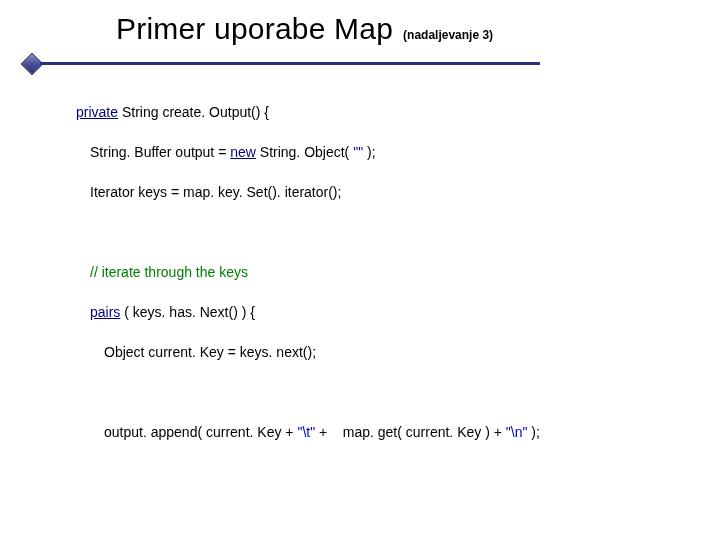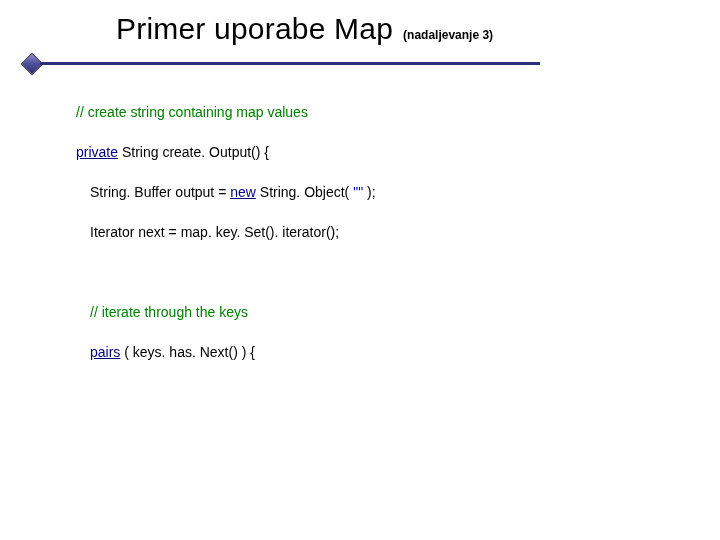--- a/index.html
+++ b/index.html
@@ -89,28 +89,29 @@
     <span class="title-main">Primer uporabe Map</span>
     <span class="title-sub">(nadaljevanje 3)</span>
   </div>
 
   <div class="rule-wrap">
     <div class="diamond"></div>
     <div class="hr"></div>
   </div>
 
   <div class="code">
-<span class="line"><span class="green">// create string containing map values</span></span>
 <span class="line"><span class="navy">private</span><span> String create. Output() {</span></span>
 <span class="line"><span class="i1">String. Buffer output = </span><span class="navy">new</span><span> String. Object( </span><span class="blue">""</span><span> );</span></span>
-<span class="line"><span class="i1">Iterator next = map. key. Set(). iterator();</span></span>
+<span class="line"><span class="i1">Iterator keys = map. key. Set(). iterator();</span></span>
 <span class="line"></span>
 <span class="line"><span class="i1 green">// iterate through the keys</span></span>
 <span class="line"><span class="i1 navy">pairs</span><span> ( keys. has. Next() ) {</span></span>
+<span class="line"><span class="i2">Object current. Key = keys. next();</span></span>
 <span class="line"></span>
+<span class="line"><span class="i2">output. append( current. Key + </span><span class="blue">"\t"</span><span> +    map. get( current. Key ) + </span><span class="blue">"\n"</span><span> );</span></span>
 
 
 
 
 
 
 
   </div>
 
 </div>

